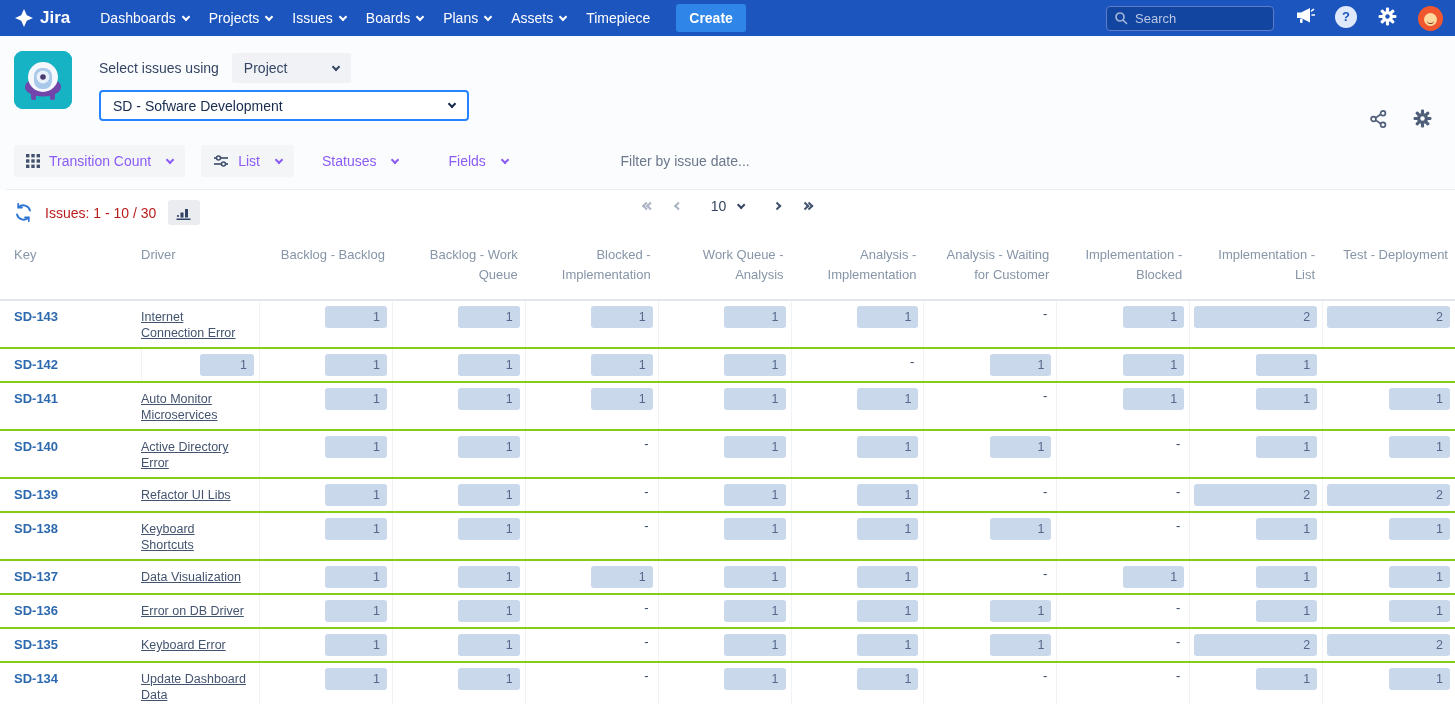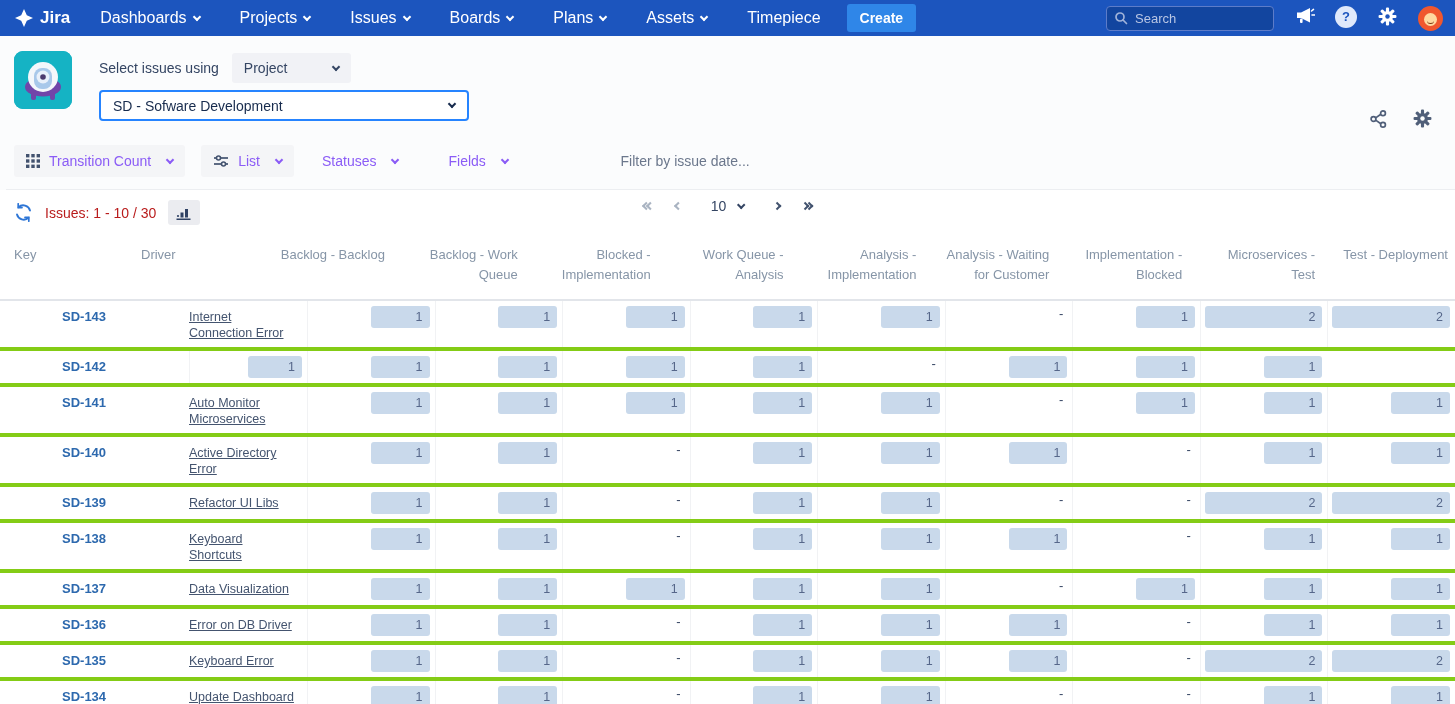--- a/index.html
+++ b/index.html
@@ -3,21 +3,21 @@
 <meta charset="utf-8">
 <style>
   * { margin:0; padding:0; box-sizing:border-box; }
   html,body { width:1455px; height:704px; overflow:hidden; background:#fff;
     font-family:"Liberation Sans", sans-serif; color:#42526e; }
 
   
   .topnav { height:36px; background:#1c55be; display:flex; align-items:center;
     padding:0 12px 0 14px; color:#fff; }
   .brand { display:flex; align-items:center; gap:6px; font-size:17px; font-weight:bold; margin-right:30px; }
-  .nav-items { display:flex; align-items:center; gap:40px; font-size:16px; font-weight:500;text-align:right; }
+  .nav-items { display:flex; align-items:center; gap:20px; font-size:14px; font-weight:500;text-align:right; }
   .nav-item { display:flex; align-items:center; cursor:pointer; white-space:nowrap; }
   .chev { display:inline-block; width:6px; height:6px; border-right:2px solid currentColor;
     border-bottom:2px solid currentColor; transform:rotate(45deg); margin-left:7px; margin-top:-3px; }
   .create-btn { background:#2f86e8; color:#fff; border:none; border-radius:3px;
     font-size:14px; font-weight:600; padding:6px 13px; margin-left:26px; cursor:pointer;
     font-family:"Liberation Sans", sans-serif; }
   .nav-right { margin-left:auto; display:flex; align-items:flex-start; gap:20px; }
   .nav-search { position:relative; }
   .nav-search input { width:168px; height:25px; background:#12459f; border:1px solid #5d7cc9;
     border-radius:4px; color:#dbe4f7; font-size:13px; padding:0 8px 0 28px;
@@ -78,21 +78,21 @@
   .page-size { display:flex; align-items:center; gap:10px; font-size:14px; color:#344563;
     cursor:pointer; margin:0 8px; }
 
   
   .grid-row { display:grid; grid-template-columns:141px 118px repeat(9, 1fr); width:1455px; }
   .thead { padding:10px 0 14px 0; }
   .th { font-size:13px; color:#8695a7; line-height:20px; padding-top:2px; }
   .th.first { padding-left:14px; }
   .th.num { text-align:right; padding-right:7px; padding-left:14px; }
   .tbody { border-top:2px solid #e2e5ea; }
-  .trow { border-bottom:4px solid #84cc16; min-height:33px;padding-left:48px; }
+  .trow { border-bottom:2px solid #84cc16; min-height:33px; }
   .cell { font-size:13px; }
   .cell.key { padding:8px 0 6px 14px; color:#2d69ae; font-weight:bold; }
   .cell.key a { color:#2d69ae; text-decoration:none; }
   .cell.summary { padding:8px 10px 6px 0; color:#44546f; font-size:12.5px; line-height:16px;text-decoration:underline; }
   .cell.num { border-left:1px solid #f1f2f4; text-align:right; padding:5px 5px 5px 4px;
     color:#344563; }
   .bar { margin-left:auto; height:22px; background:#c9d9eb; border-radius:3px;
     display:flex; align-items:center; justify-content:flex-end; padding-right:7px;
     color:#56678a; font-size:12.5px; }
   .dash { padding-right:4px; }
@@ -316,21 +316,21 @@
   <div class="grid-row thead">
     <div class="th first">Key</div>
     <div class="th">Driver</div>
     <div class="th num">Backlog - Backlog</div>
     <div class="th num">Backlog - Work Queue</div>
     <div class="th num">Blocked - Implementation</div>
     <div class="th num">Work Queue - Analysis</div>
     <div class="th num">Analysis - Implementation</div>
     <div class="th num">Analysis - Waiting for Customer</div>
     <div class="th num">Implementation - Blocked</div>
-    <div class="th num">Microservices - Test</div>
+    <div class="th num">Implementation - List</div>
     <div class="th num">Test - Deployment</div>
   </div>
   <div class="tbody">
       <div class="grid-row trow">
     <div class="cell key">
       <a href="#">SD-143</a>
     </div>
     <div class="cell summary">Internet Connection Error</div>
   <div class="cell num">
           <div class="bar" style="width: 50%;">1</div>

